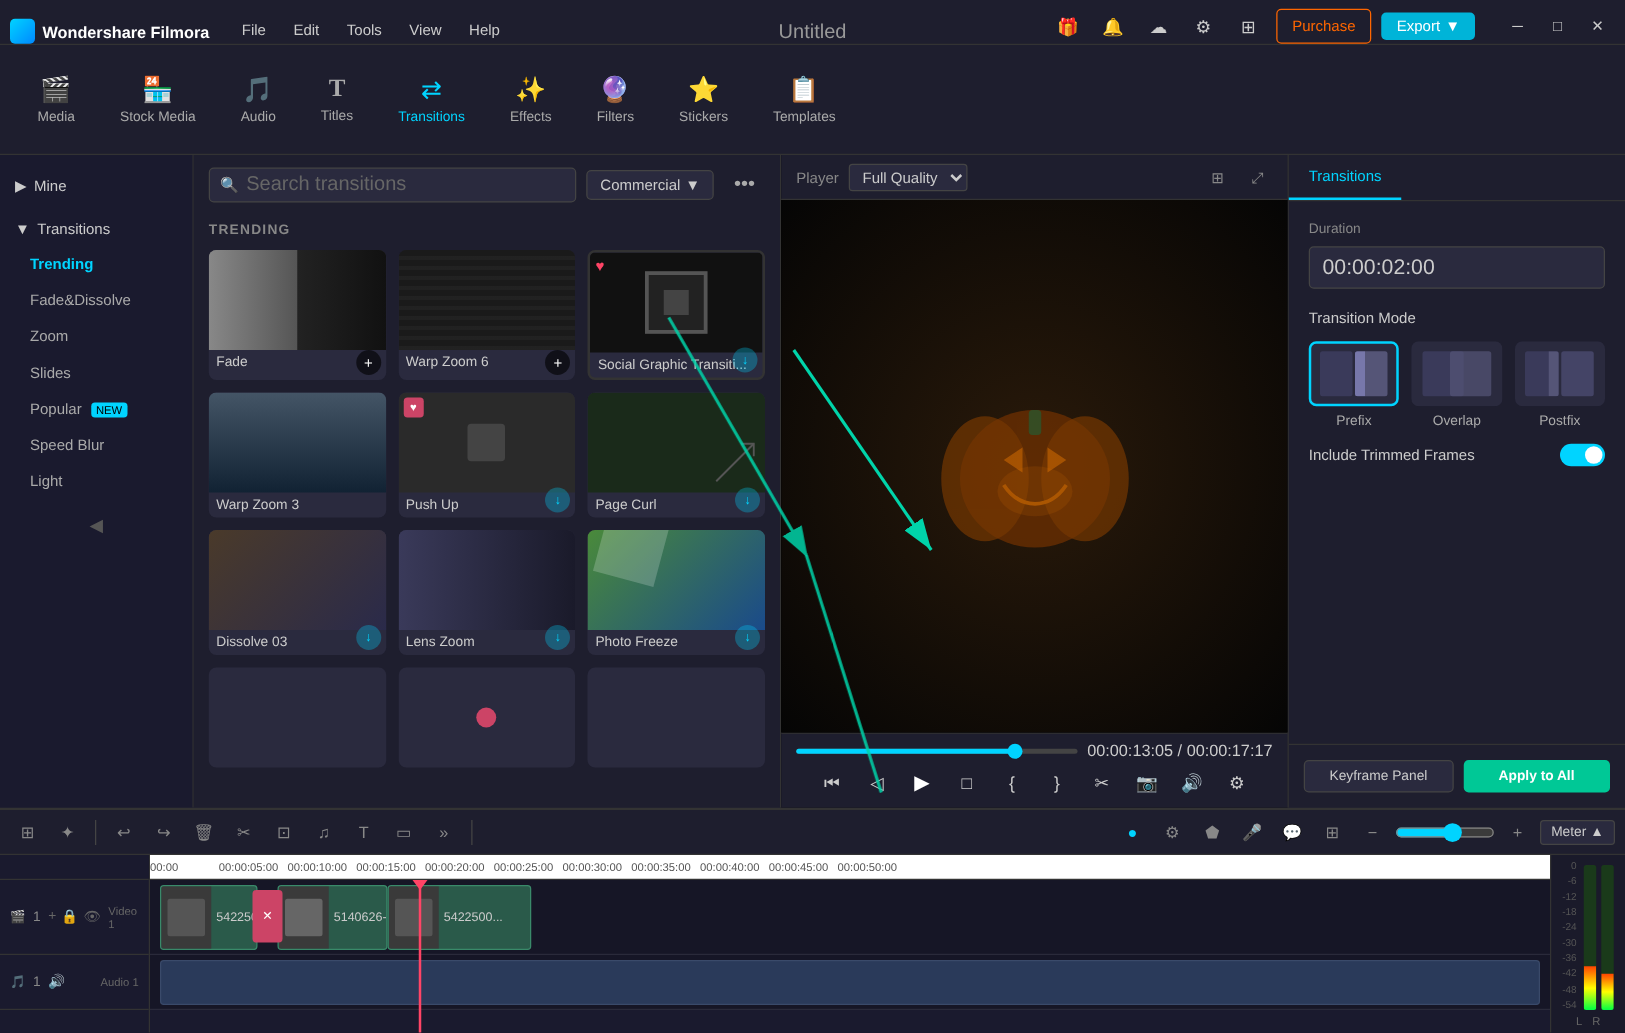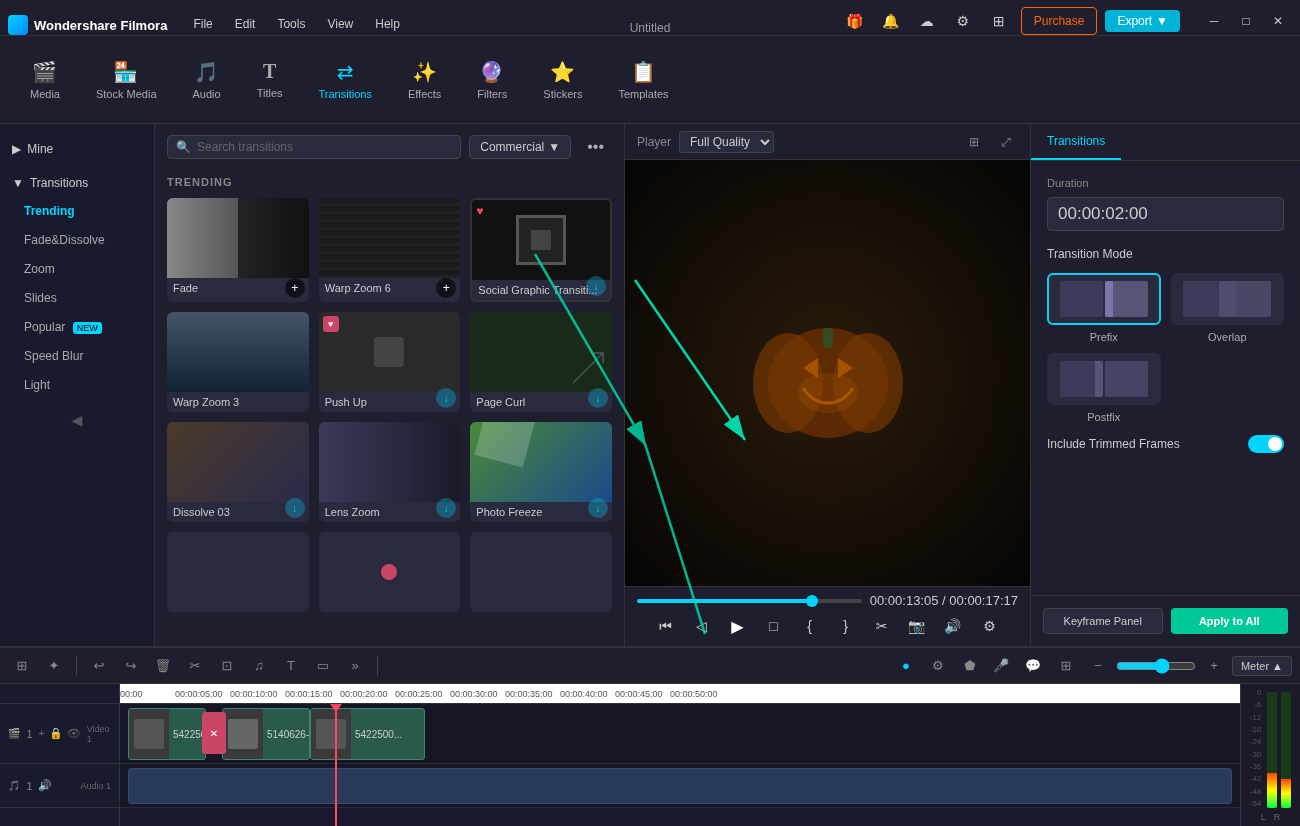--- a/index.html
+++ b/index.html
@@ -50,21 +50,21 @@
       color: #ccc;
       font-size: 12px;
       cursor: pointer;
       border-radius: 3px;
     }
     #titlebar .title-center {
       position: absolute;
       left: 50%;
       transform: translateX(-50%);
       color: #999;
-      font-size: 12px;
+      font-size: 16px;
     }
     #titlebar .title-right {
       display: flex;
       align-items: center;
       gap: 8px;
       margin-left: auto;
     }
     .gift-btn, .share-btn, .cloud-btn {
       width: 28px;
       height: 28px;
@@ -206,21 +206,21 @@
       border: 1px solid #444;
       border-radius: 4px;
       padding: 4px 8px;
       gap: 6px;
     }
     .search-box input {
       background: none;
       border: none;
       outline: none;
       color: #ccc;
-      font-size: 12px;
+      font-size: 16px;
       width: 100%;
     }
     .search-box input::placeholder { color: #666; }
     .filter-btn {
       padding: 4px 10px;
       background: #2a2a3e;
       border: 1px solid #444;
       border-radius: 4px;
       color: #ccc;
       font-size: 12px;
@@ -494,21 +494,21 @@
       margin-bottom: 16px;
       width: 100%;
     }
     .prop-section-title {
       color: #ccc;
       font-size: 12px;
       margin-bottom: 12px;
     }
     .mode-options {
       display: grid;
-      grid-template-columns: 1fr 1fr;
+      grid-template-columns: 1fr 1fr 1fr;
       gap: 10px;
       margin-bottom: 12px;
     }
     .mode-option {
       display: flex;
       flex-direction: column;
       align-items: center;
       gap: 6px;
       cursor: pointer;
     }

